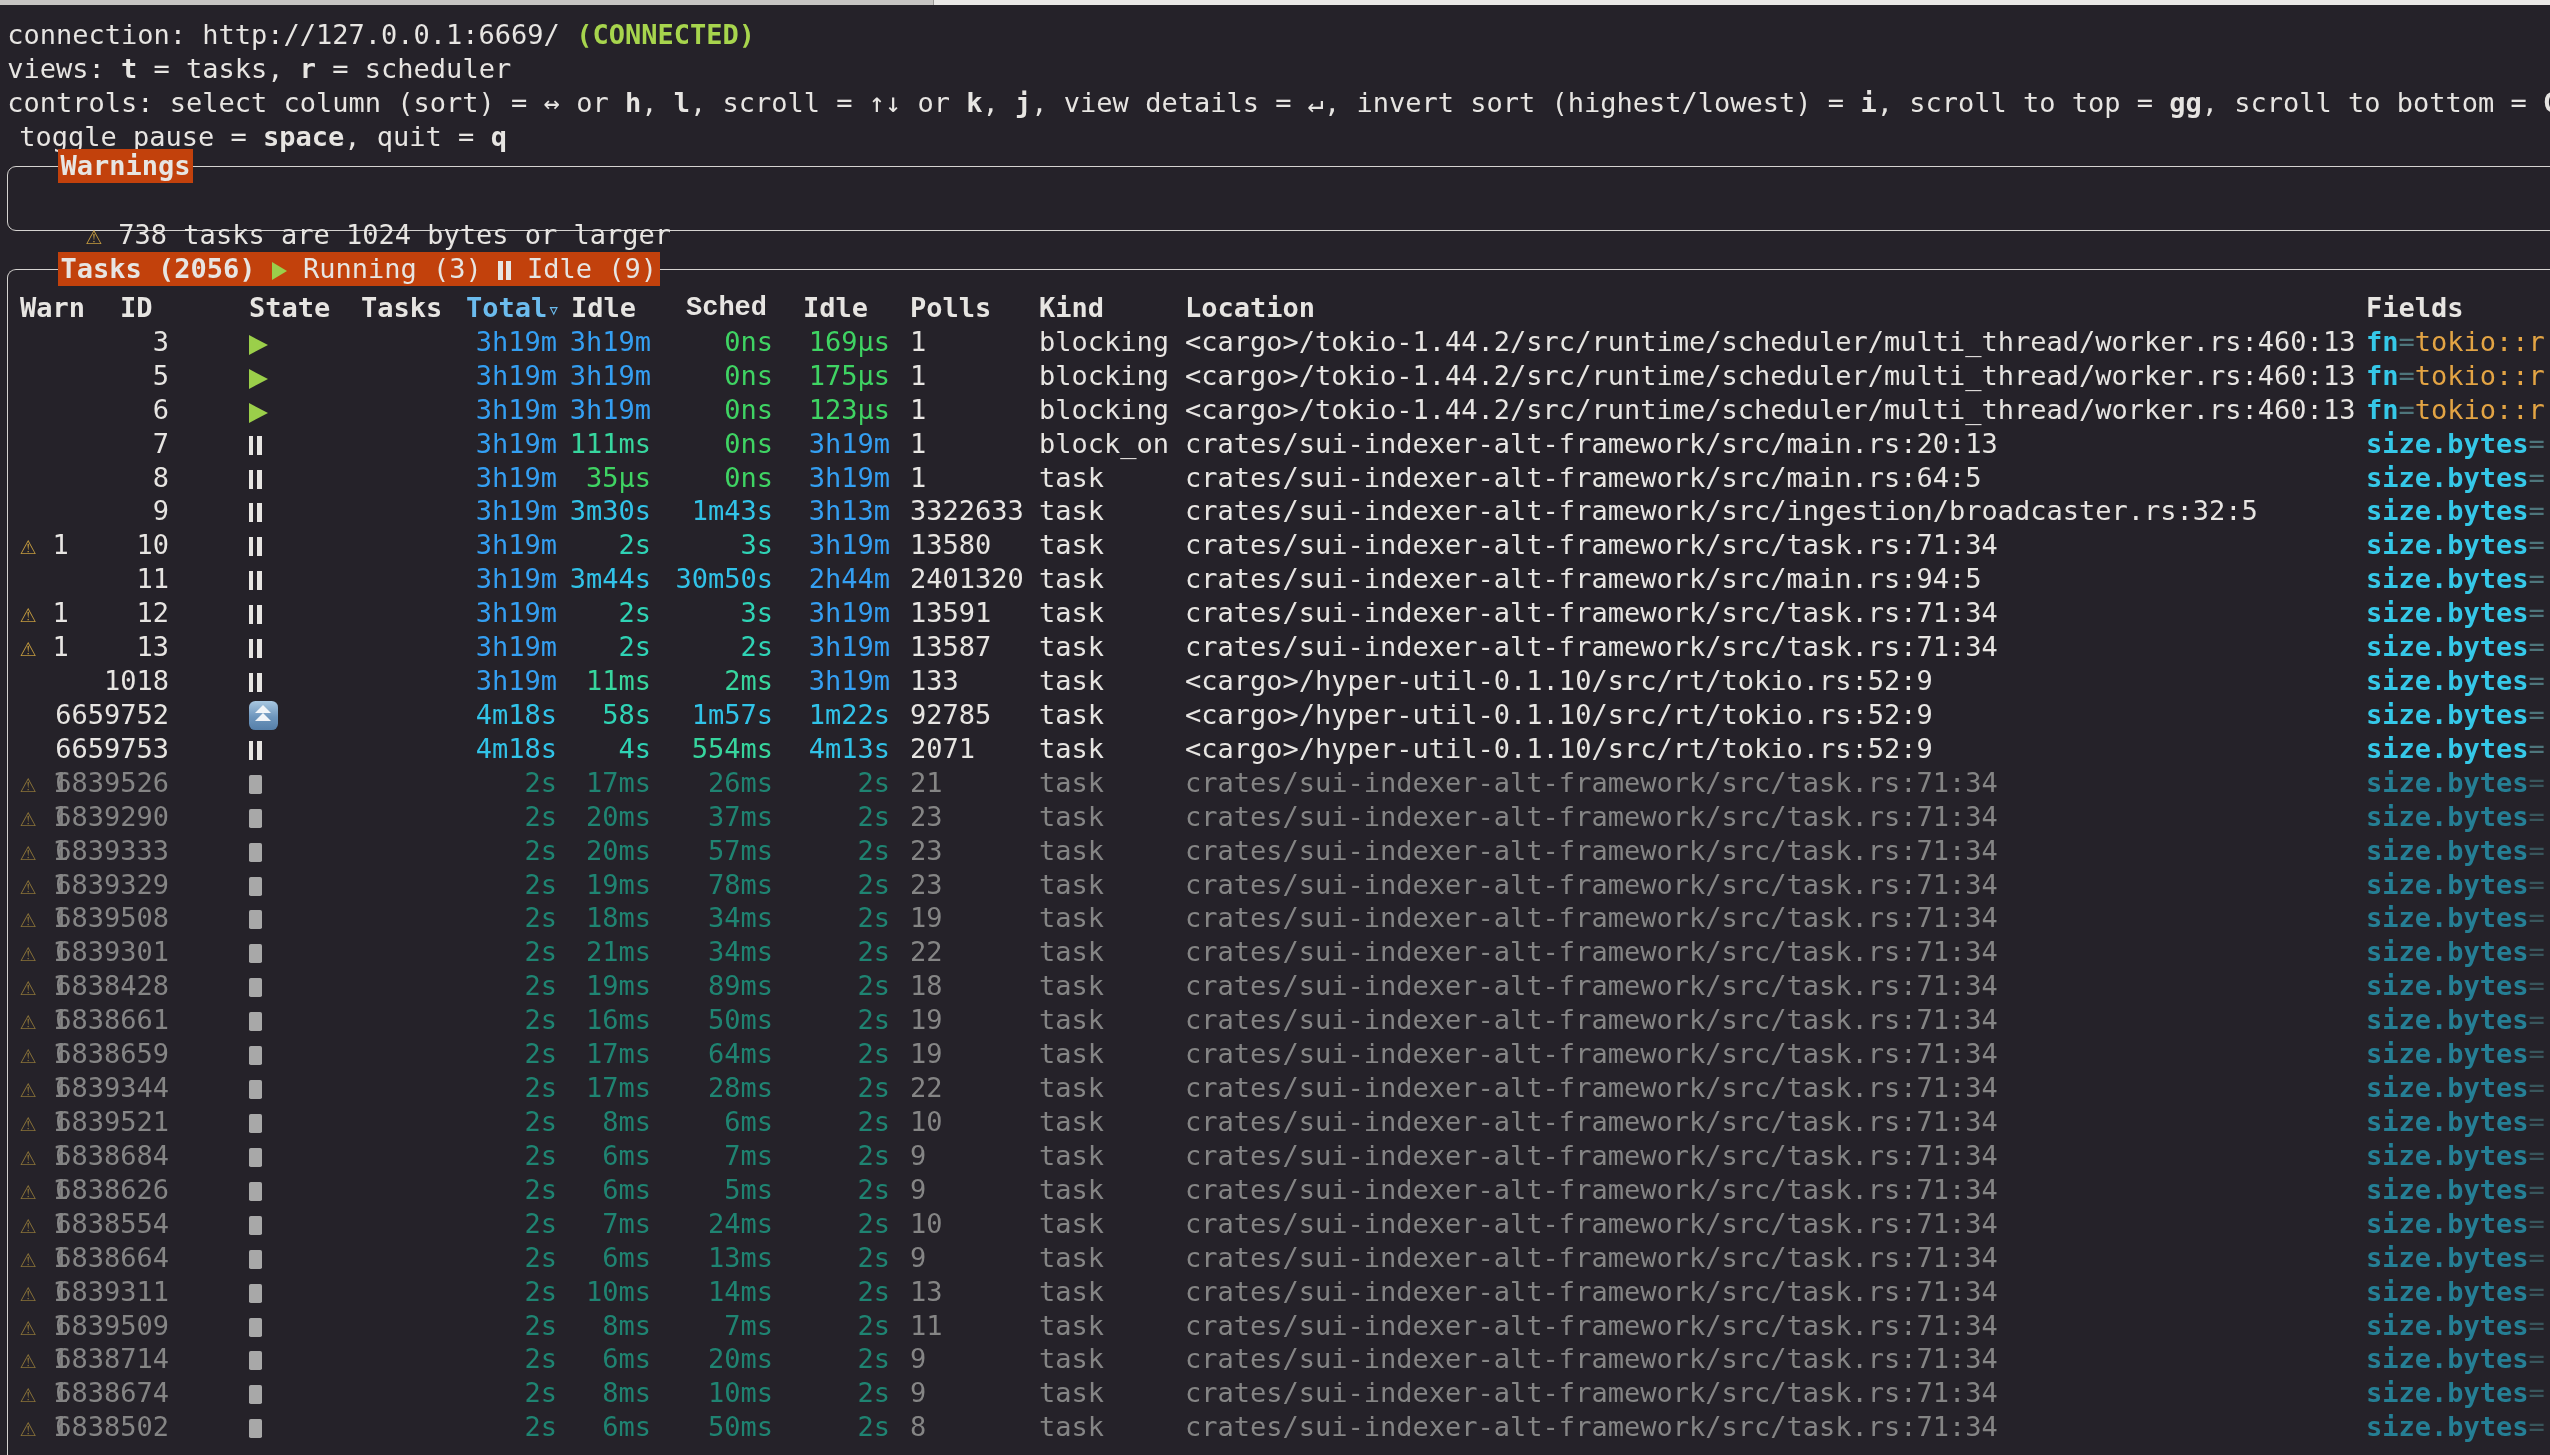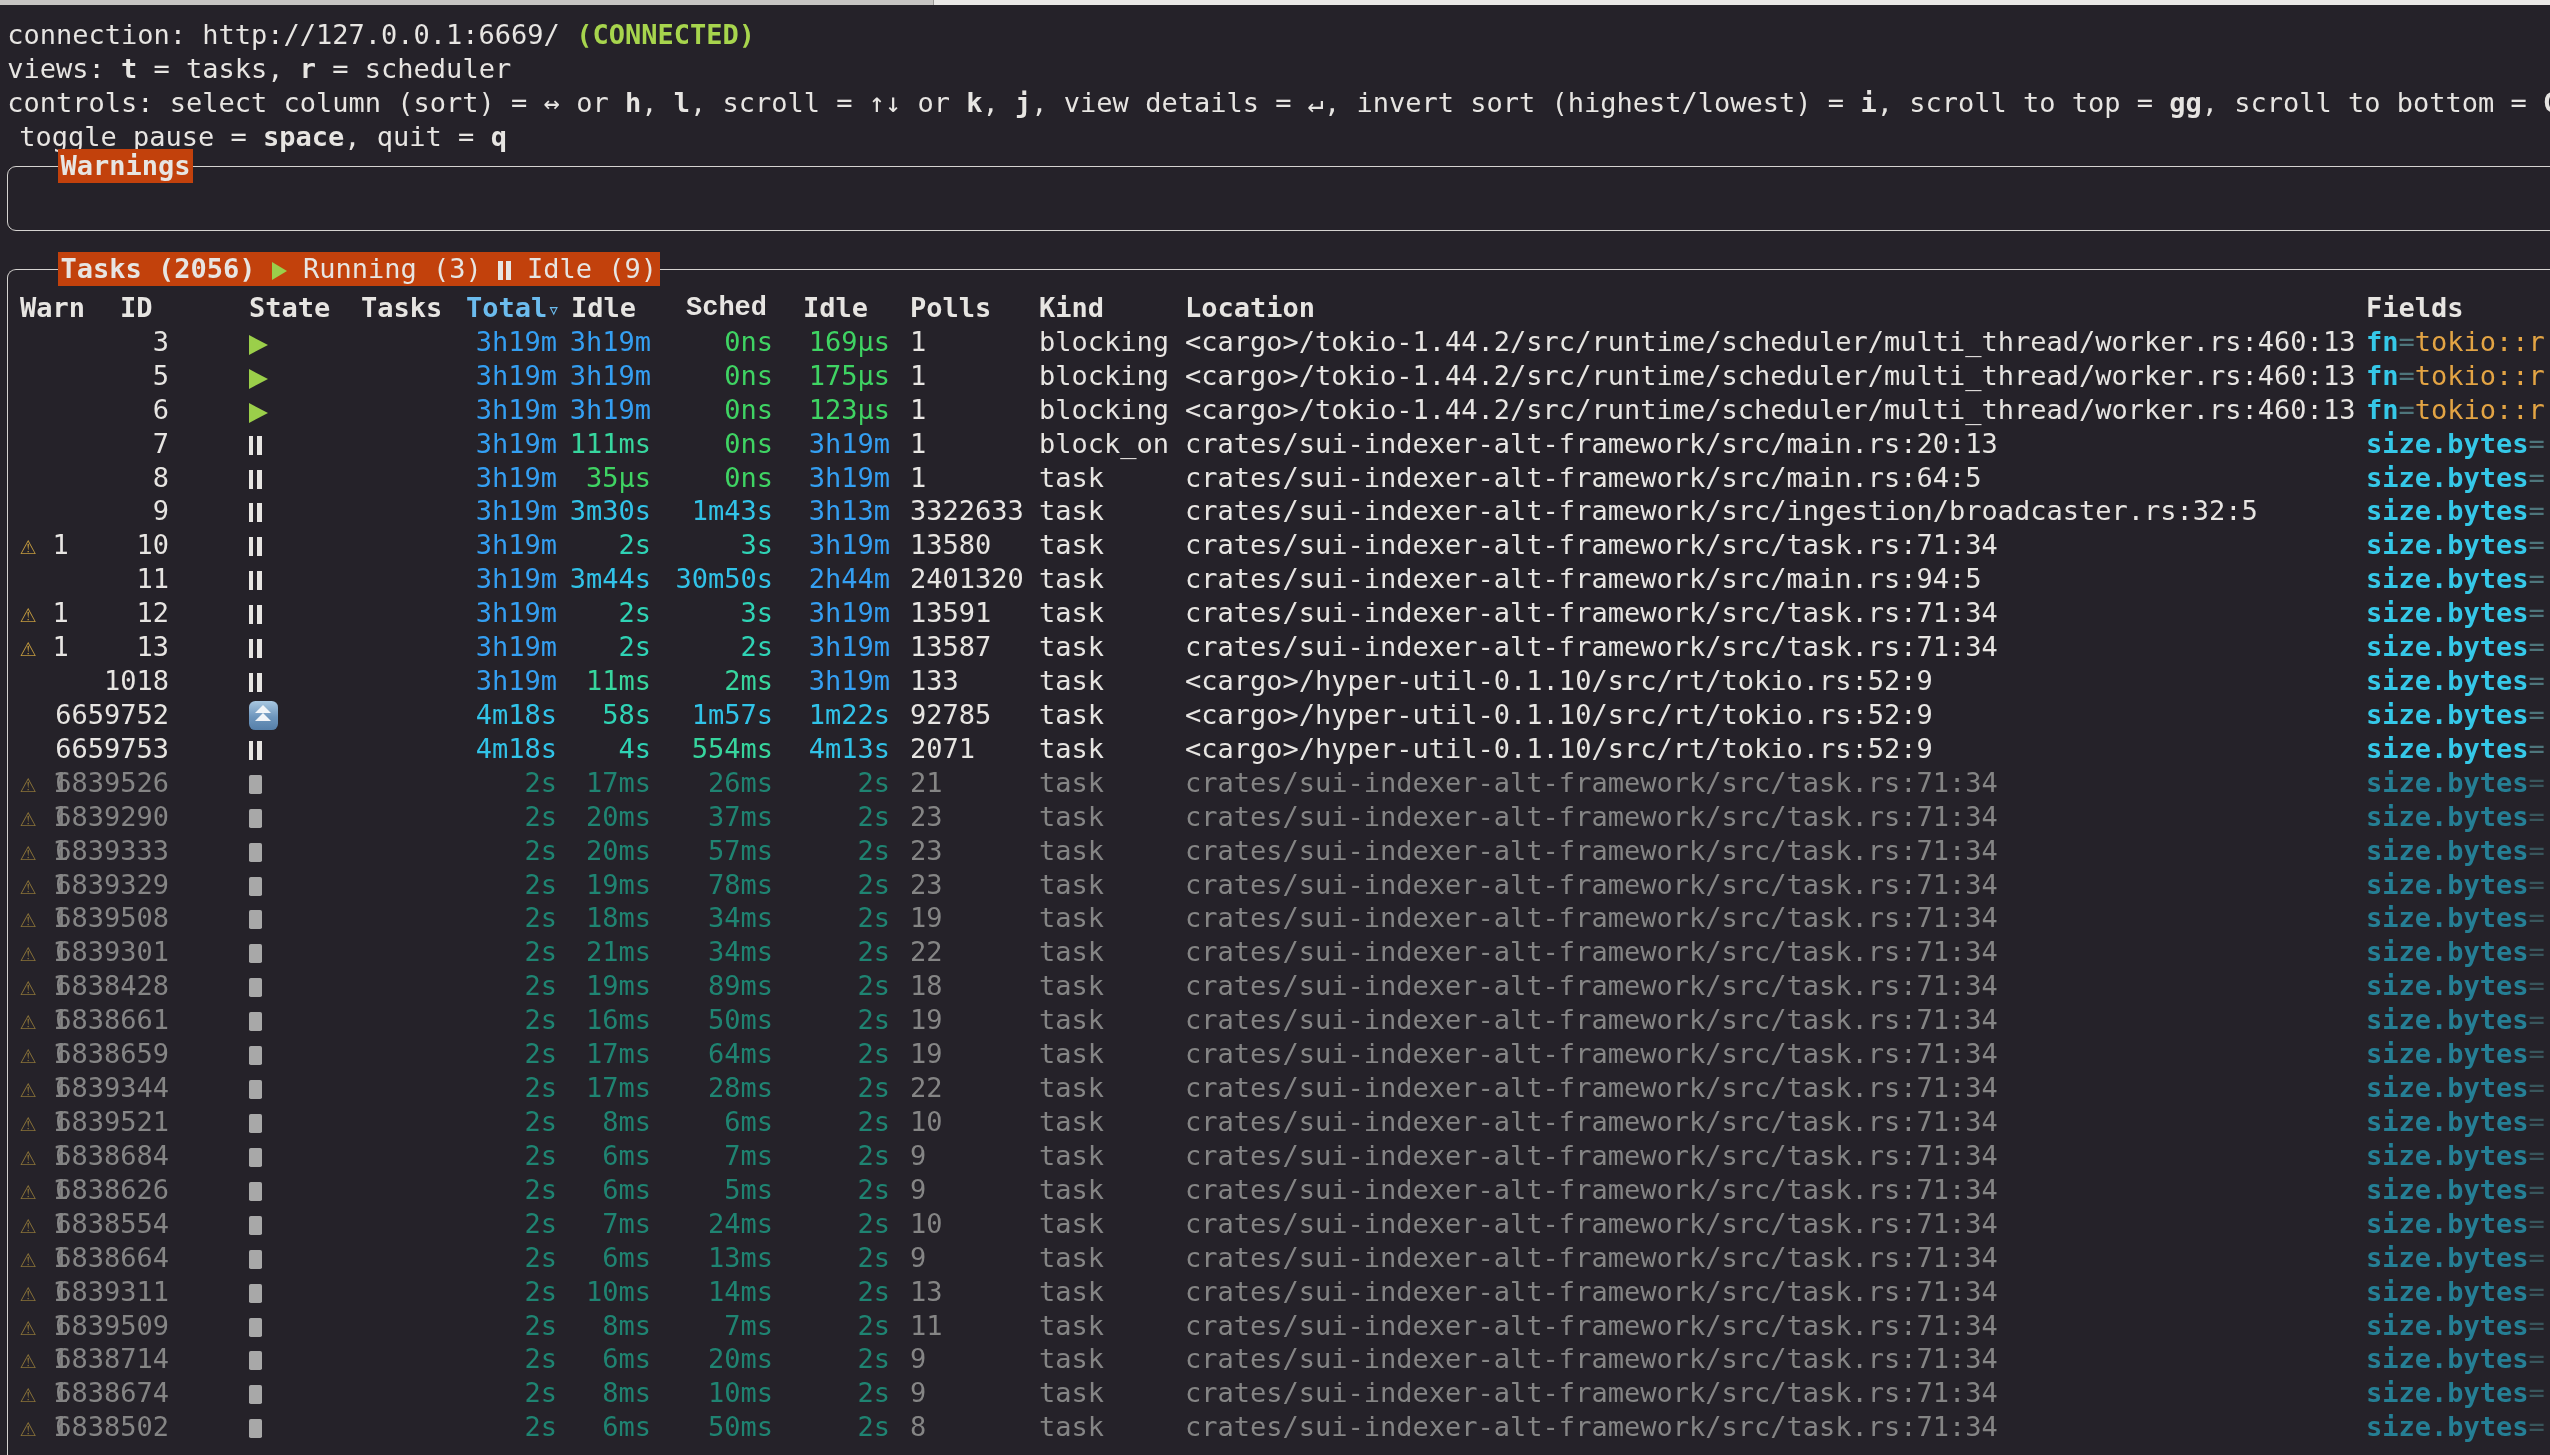--- a/index.html
+++ b/index.html
@@ -71,20 +71,23 @@
 
 <div id="hdr-lines">
     <div class="line" style="top: 18px;"><span>connection: http://127.0.0.1:6669/ </span><span class="b green">(CONNECTED)</span></div>
     <div class="line" style="top: 52px;"><span>views: </span><span class="b">t</span><span> = tasks, </span><span class="b">r</span><span> = scheduler</span></div>
     <div class="line" style="top: 86px;"><span>controls: select column (sort) = ↔ or </span><span class="b">h</span><span>, </span><span class="b">l</span><span>, scroll = ↑↓ or </span><span class="b">k</span><span>, </span><span class="b">j</span><span>, view details = ↵, invert sort (highest/lowest) = </span><span class="b">i</span><span>, scroll to top = </span><span class="b">gg</span><span>, scroll to bottom = </span><span class="b">G</span></div>
     <div class="line" style="top: 120px; margin-left: 12px;"><span>toggle pause = </span><span class="b">space</span><span>, quit = </span><span class="b">q</span></div>
   </div>
 
 <div class="panel" id="warnings-panel">
   <span class="panel-title b">Warnings</span>
+  <div style="position:absolute;top:20.6px;left:12.6px;white-space:pre;">
+    <span class="warn-i">⚠</span><span> </span><span>738 tasks are 1024 bytes or larger</span>
+  </div>
 </div>
 
 <div class="panel" id="tasks-panel">
   <span class="panel-title"><span class="b">Tasks (2056) </span><span class="i-run small"></span><span> Running (3) </span><span class="i-pause"></span><span> Idle (9)</span></span>
 </div>
 
 <div class="hdr-row" id="hdr-row">
     <span class="cell h-warn">Warn</span>
     <span class="cell h-id">ID</span>
     <span class="cell h-state">State</span>

